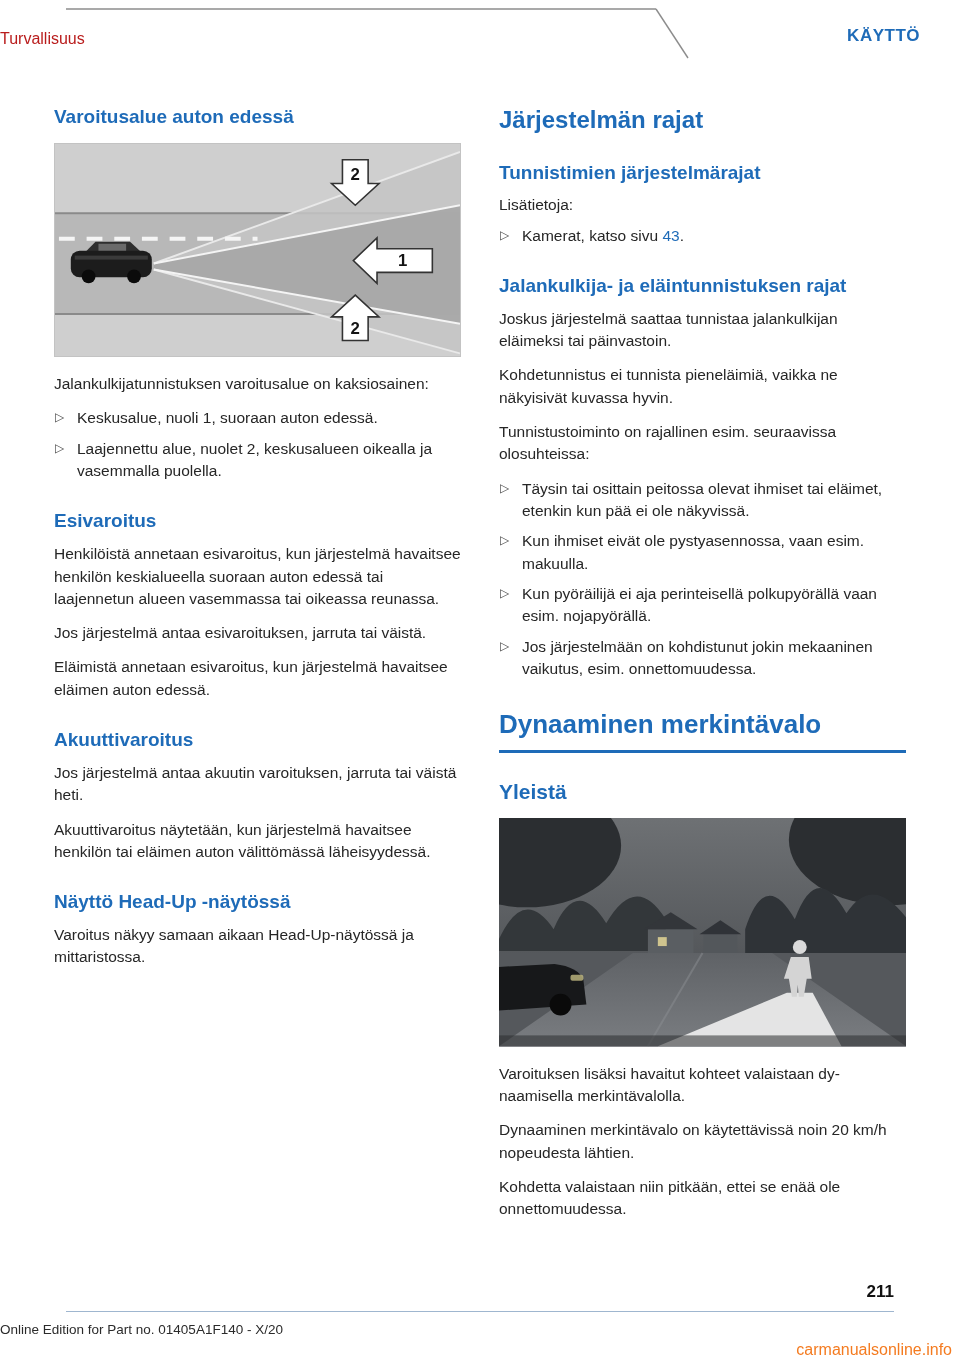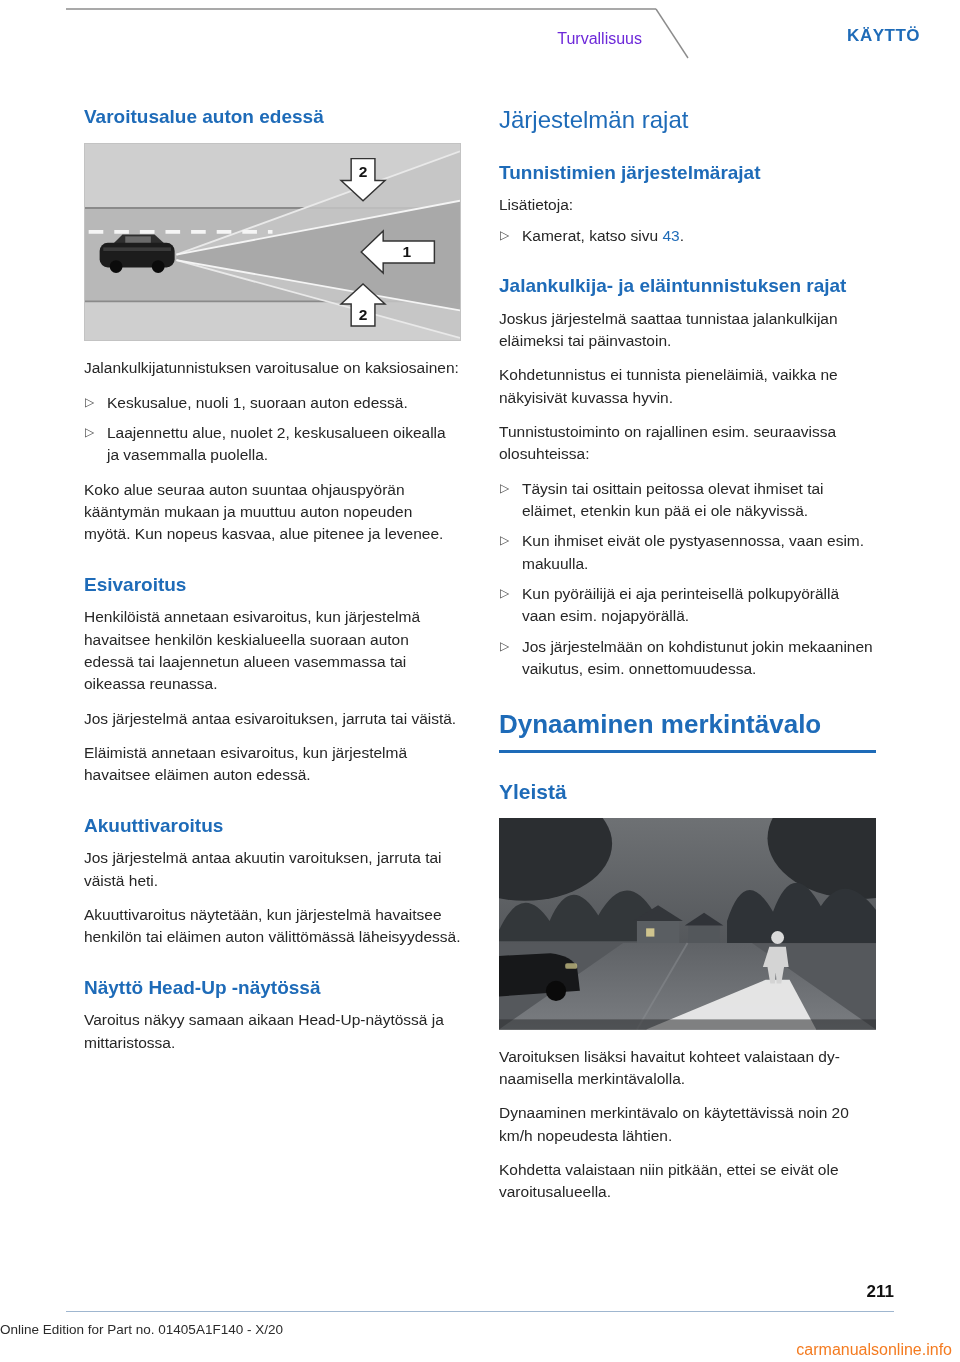--- a/index.html
+++ b/index.html
@@ -16,48 +16,48 @@
     font-family:"Liberation Sans", sans-serif;
     color:var(--text);
     overflow:hidden;
   }
 
   
   .hdr{position:absolute;top:0;left:0;width:960px;height:62px;}
   .hdr-lines{position:absolute;top:0;left:0;}
   .hdr-chapter{
     position:absolute;top:30px;left:0;width:642px;
-    text-align:right;font-size:16px;color:#6d28d9;
+    font-size:16px;color:#b91c1c;
   }
   .hdr-section{
     position:absolute;top:26px;right:40px;
     font-size:17px;font-weight:700;letter-spacing:.5px;
     color:var(--blue);
   }
 
   
   .columns{
     display:flex;gap:38px;
-    padding:0 84px;
+    padding:0 54px;
     margin-top:104px;
   }
   .col{flex:1;min-width:0;}
 
   p.body{
     margin:0 0 12px;
     font-size:15.5px;line-height:1.44;
     hyphens:manual;
   }
   .h-sub{
     color:var(--blue);font-size:19px;font-weight:700;
     margin:28px 0 10px;line-height:1.2;
   }
   .col > .h-sub:first-child{margin-top:2px;}
   .h-main{
-    color:var(--blue);font-size:24px;font-weight:400;
+    color:var(--blue);font-size:24px;font-weight:700;
     margin:0 0 14px;line-height:1.15;
   }
   .h-chapter{
     color:var(--blue);font-size:26px;font-weight:700;
     margin:30px 0 0;padding-bottom:10px;line-height:1.15;
     border-bottom:3px solid var(--blue);
   }
   .h-general{
     color:var(--blue);font-size:21px;font-weight:700;
     margin:26px 0 12px;line-height:1.2;
@@ -171,21 +171,20 @@
         <li>
           <span class="tri">▷</span>
           <span>Keskusalue, nuoli 1, suoraan auton edessä.</span>
         </li>
         <li>
           <span class="tri">▷</span>
           <span>Laajennettu alue, nuolet 2, keskusalueen oi­kealla ja vasemmalla puolella.</span>
         </li>
       </ul>
 
-      <p class="body">Koko alue seuraa auton suuntaa ohjauspyörän kääntymän mukaan ja muuttuu auton nopeuden myötä. Kun nopeus kasvaa, alue pitenee ja leve­nee.</p>
 
       <h3 class="h-sub">Esivaroitus</h3>
       <p class="body">Henkilöistä annetaan esivaroitus, kun järjestelmä havaitsee henkilön keskialueella suoraan auton edessä tai laajennetun alueen vasemmassa tai oikeassa reunassa.</p>
       <p class="body">Jos järjestelmä antaa esivaroituksen, jarruta tai väistä.</p>
       <p class="body">Eläimistä annetaan esivaroitus, kun järjestelmä havaitsee eläimen auton edessä.</p>
 
       <h3 class="h-sub">Akuuttivaroitus</h3>
       <p class="body">Jos järjestelmä antaa akuutin varoituksen, jarruta tai väistä heti.</p>
       <p class="body">Akuuttivaroitus näytetään, kun järjestelmä havait­see henkilön tai eläimen auton välittömässä lä­heisyydessä.</p>
 
@@ -278,21 +277,21 @@
             <path d="M0 150 L56 147 Q80 150 85 163 L88 188 L0 194 Z" fill="#17181a"></path>
             <circle cx="62" cy="188" r="11" fill="#0a0a0a"></circle>
             <rect x="72" y="158" width="13" height="6" rx="2" fill="#b9b17c" opacity="0.85"></rect>
           </g>
           <rect y="219" width="410" height="11" fill="#2c2e30" opacity="0.55"></rect>
         </svg>
       </figure>
 
       <p class="body">Varoituksen lisäksi havaitut kohteet valaistaan dy­naamisella merkintävalolla.</p>
       <p class="body">Dynaaminen merkintävalo on käytettävissä noin 20 km/h nopeudesta lähtien.</p>
-      <p class="body">Kohdetta valaistaan niin pitkään, ettei se eivät ole varoitusalueella.</p>
+      <p class="body">Kohdetta valaistaan niin pitkään, ettei se enää ole onnettomuudessa.</p>
 
     </section>
   </div>
 
   <div class="page-num">211</div>
   <div class="footer-rule"></div>
   <div class="edition">Online Edition for Part no. 01405A1F140 - X/20</div>
   <div class="watermark">carmanualsonline.info</div>
 
 </div>

